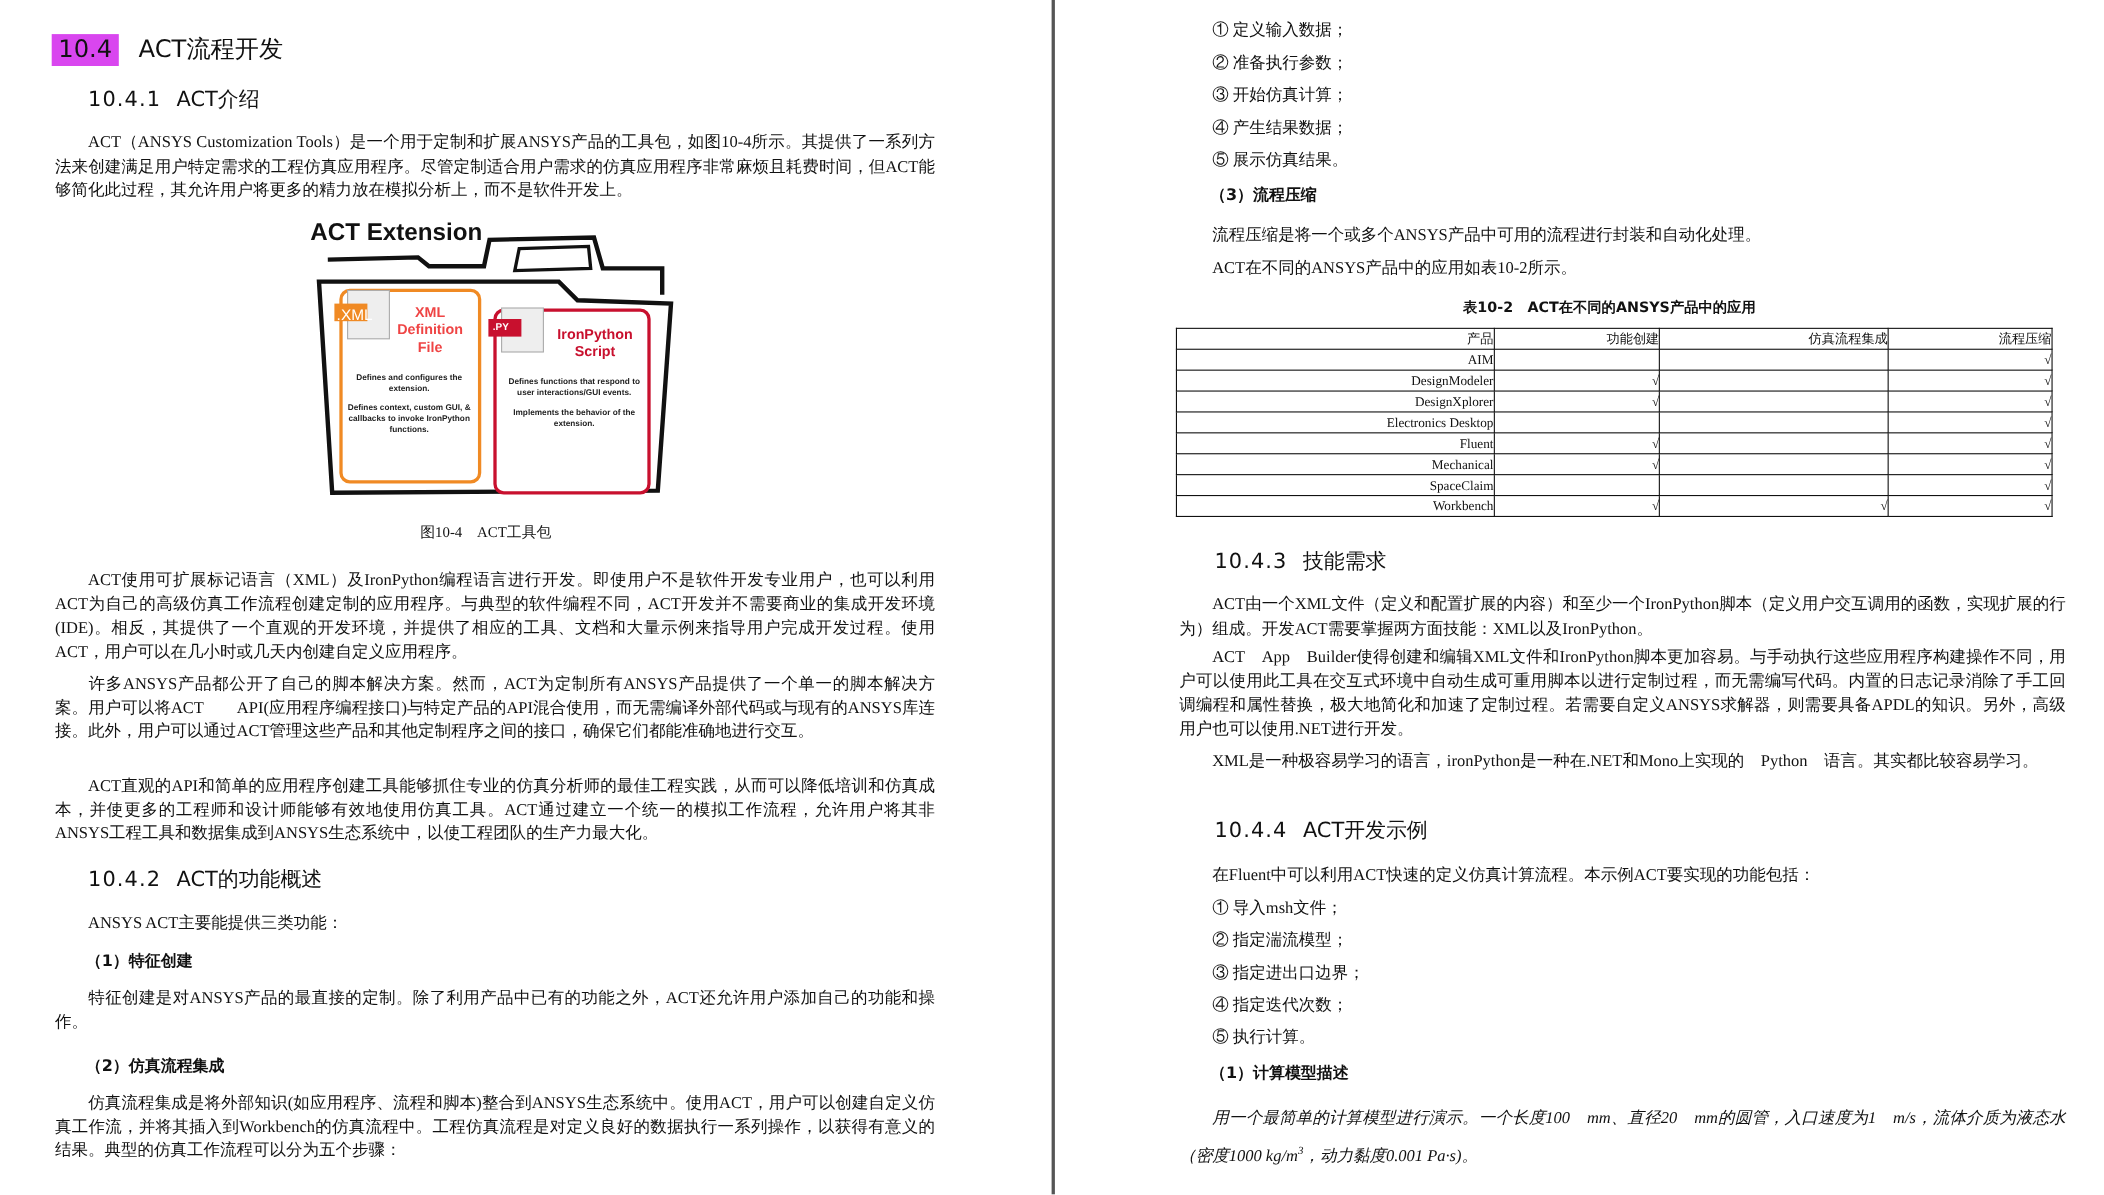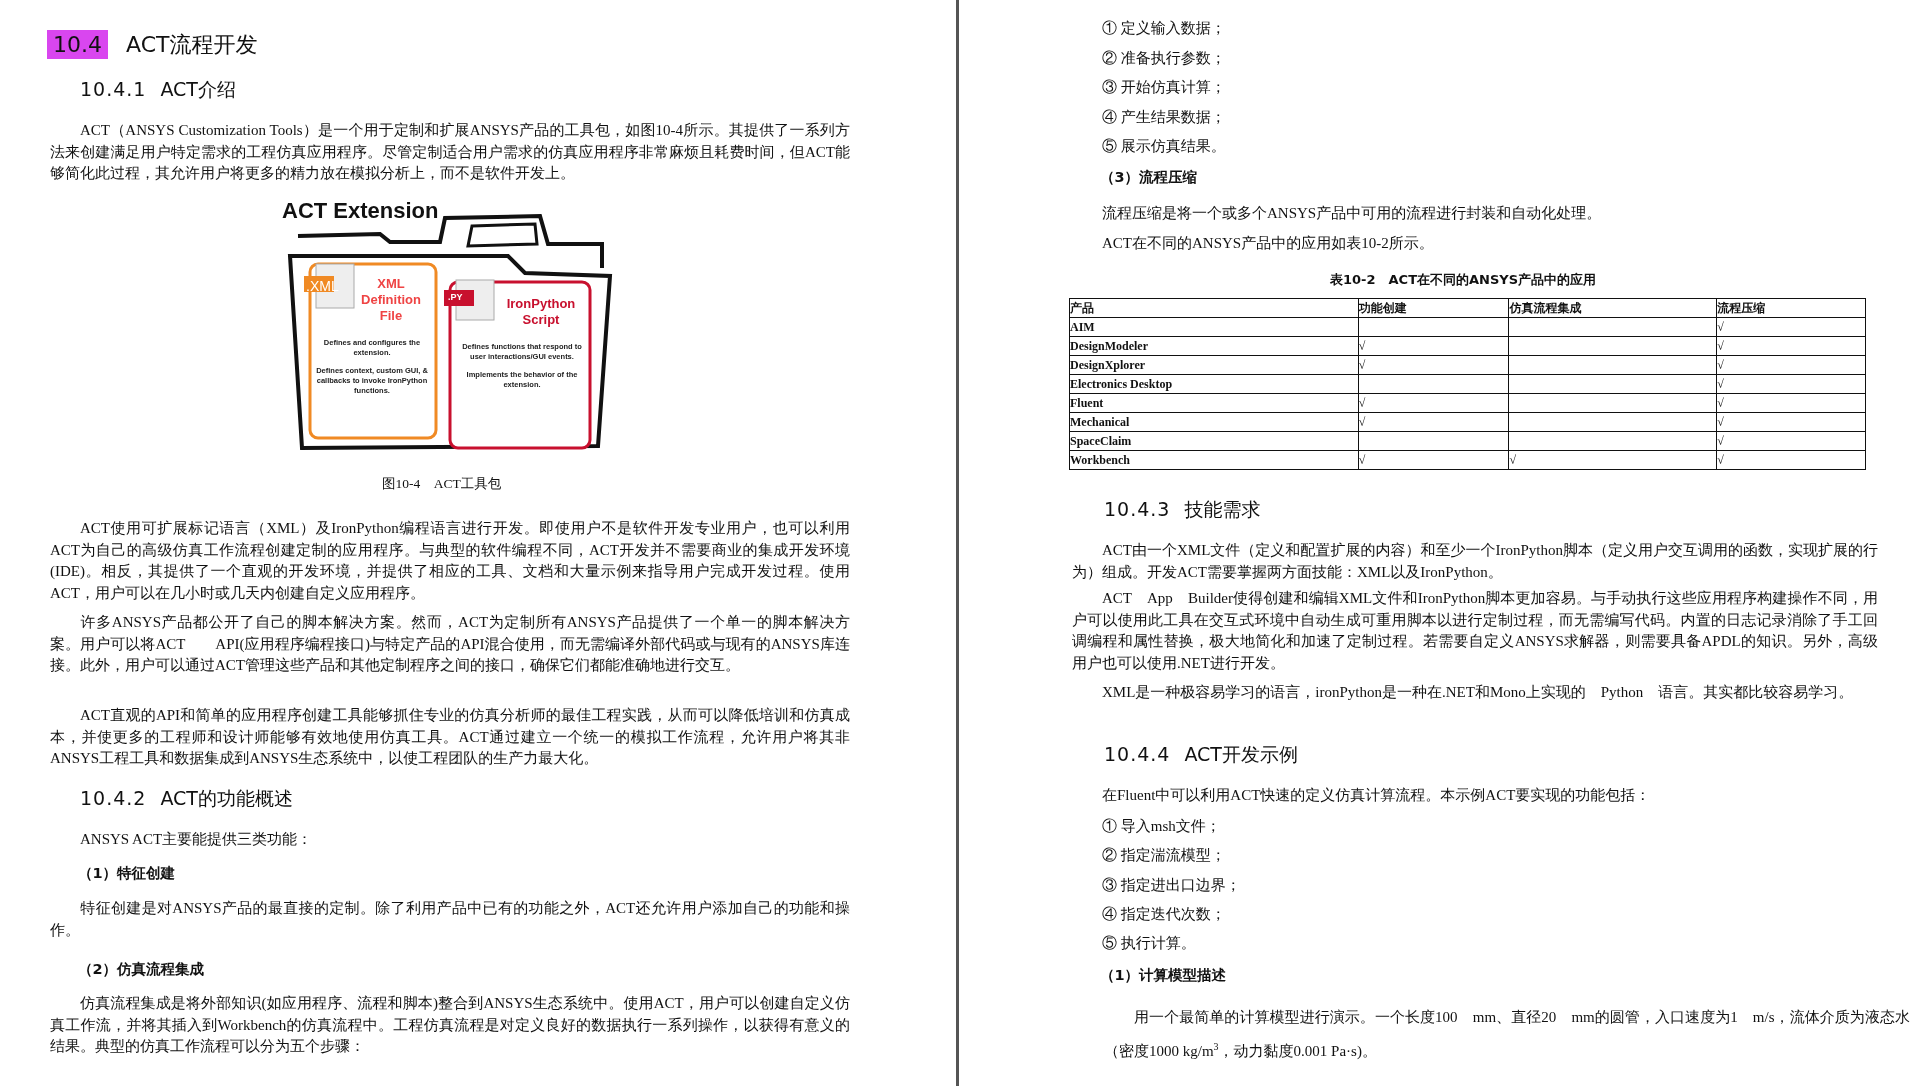--- a/index.html
+++ b/index.html
@@ -11,21 +11,21 @@
   .h2{font-family:"DejaVu Sans","Liberation Sans",sans-serif;font-size:19px;white-space:nowrap;}
   .h2 .num{margin-right:14px;letter-spacing:1px;}
   .h3{font-family:"DejaVu Sans","Liberation Sans",sans-serif;font-size:14.5px;font-weight:bold;white-space:nowrap;}
   .p{font-size:15px;line-height:21.5px;text-align:justify;}
   .p .ind{display:inline-block;width:30px;}
   .li{font-size:15px;white-space:nowrap;}
   .divider{left:956px;top:0;width:3px;height:1086px;background:#555;}
   .cap{font-size:13.5px;white-space:nowrap;}
   .tcap{font-family:"DejaVu Sans","Liberation Sans",sans-serif;font-size:13px;font-weight:bold;white-space:nowrap;}
   table.t{border-collapse:collapse;font-size:12px;position:absolute;left:1069px;top:298px;width:797px;}
-  table.t td,table.t th{border:1.5px solid #111;height:18px;padding:0;text-align:left;font-weight:bold;}
+  table.t td,table.t th{border:1.5px solid #111;height:18px;padding:0;text-align:right;font-weight:normal;}
   .fig{left:280px;top:198px;width:345px;height:255px;}
 </style>
 </head>
 <body>
 
 <div class="abs h1" style="left:47px;top:30px;">
   <span class="num">10.4</span><span>ACT流程开发</span>
 </div>
 <div class="abs h2" style="left:80px;top:77px;">
   <span class="num">10.4.1</span><span>ACT介绍</span>
@@ -190,15 +190,15 @@
 </div>
 <div class="abs li" style="left:1102px;top:786px;">在Fluent中可以利用ACT快速的定义仿真计算流程。本示例ACT要实现的功能包括：</div>
 <div class="abs" style="left:1102px;top:812px;line-height:29.3px;">
   <div class="li">① 导入msh文件；</div>
   <div class="li">② 指定湍流模型；</div>
   <div class="li">③ 指定进出口边界；</div>
   <div class="li">④ 指定迭代次数；</div>
   <div class="li">⑤ 执行计算。</div>
 </div>
 <div class="abs h3" style="left:1100px;top:966px;">（1）计算模型描述</div>
-<div class="abs p" style="left:1104px;top:1003px;width:806px;line-height:29px;">
+<div class="abs p" style="left:1072px;top:1003px;width:806px;line-height:29px;font-style:italic;">
   <span class="ind"></span><span>用一个最简单的计算模型进行演示。一个长度100　mm、直径20　mm的圆管，入口速度为1　m/s，流体介质为液态水（密度1000 kg/m</span><sup style="font-size:10px;">3</sup><span>，动力黏度0.001 Pa·s)。</span>
 </div>
 
 </body></html>

